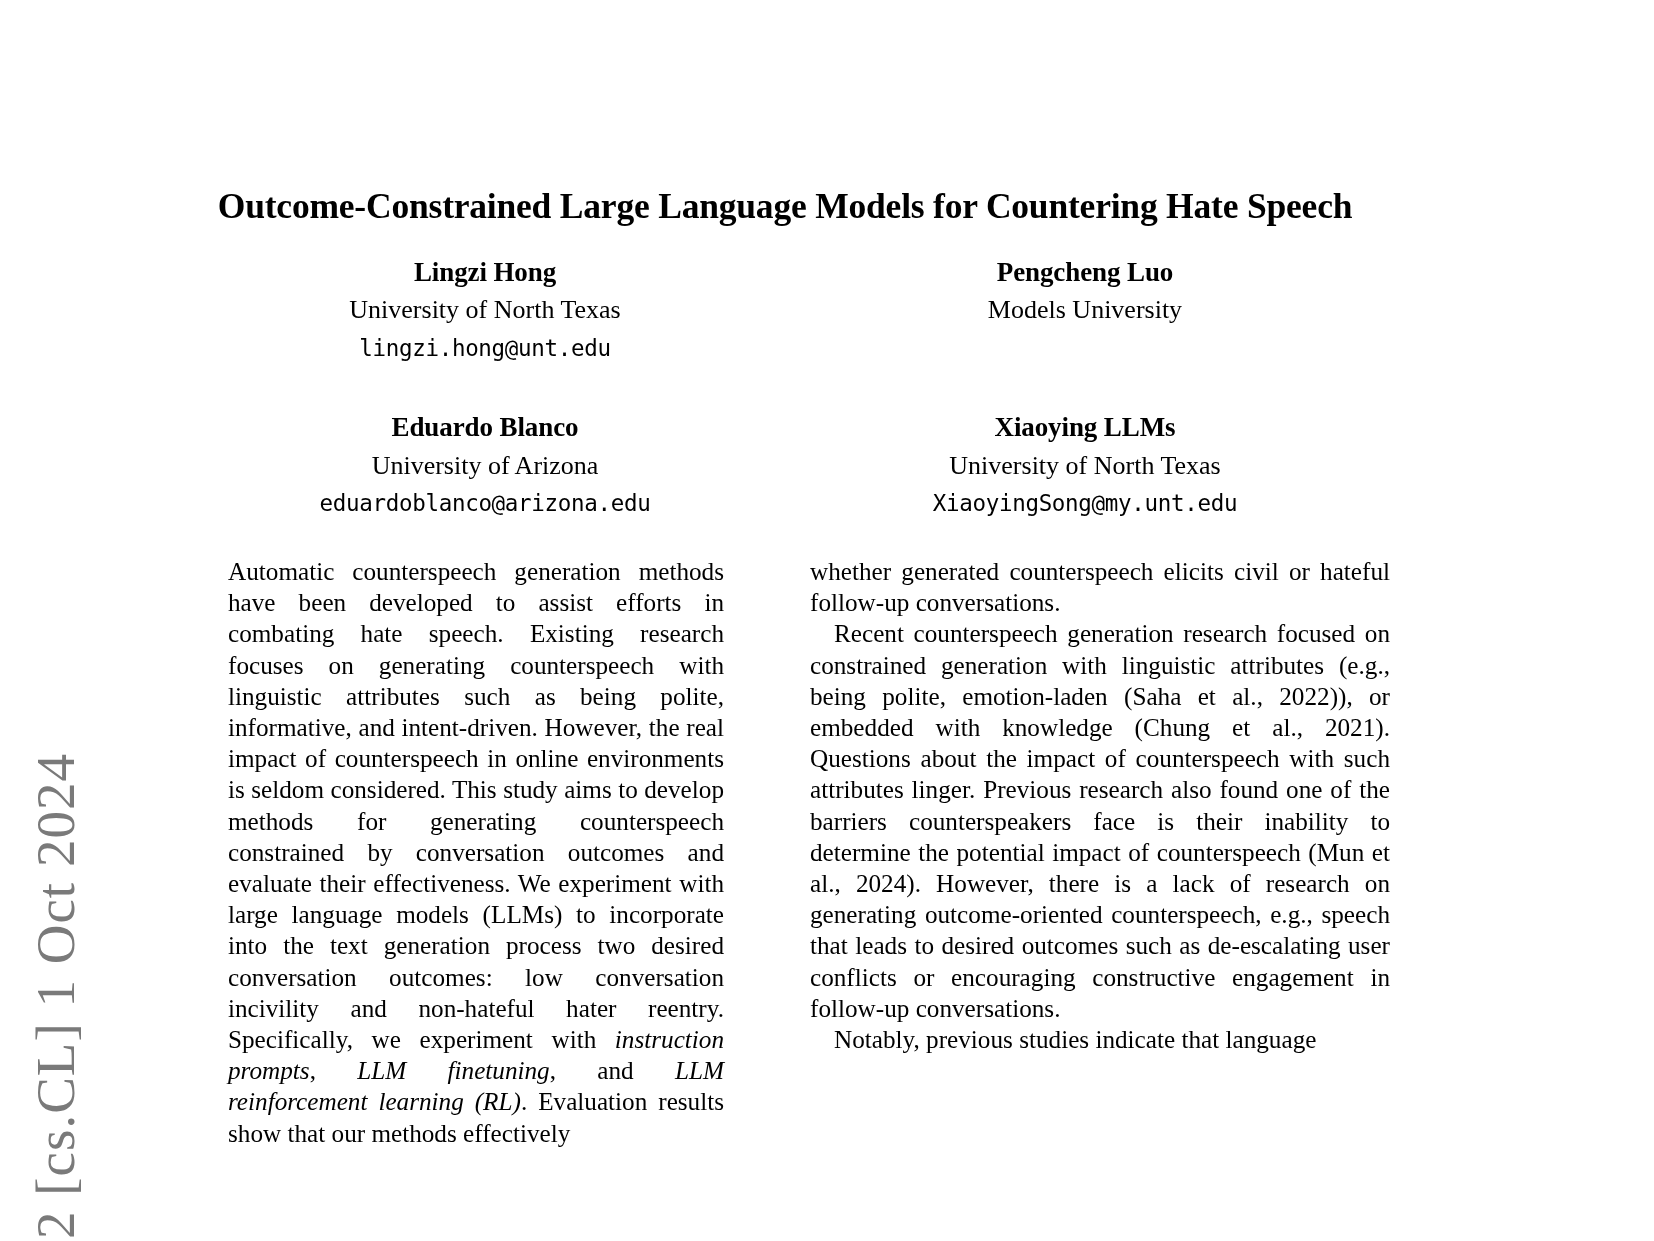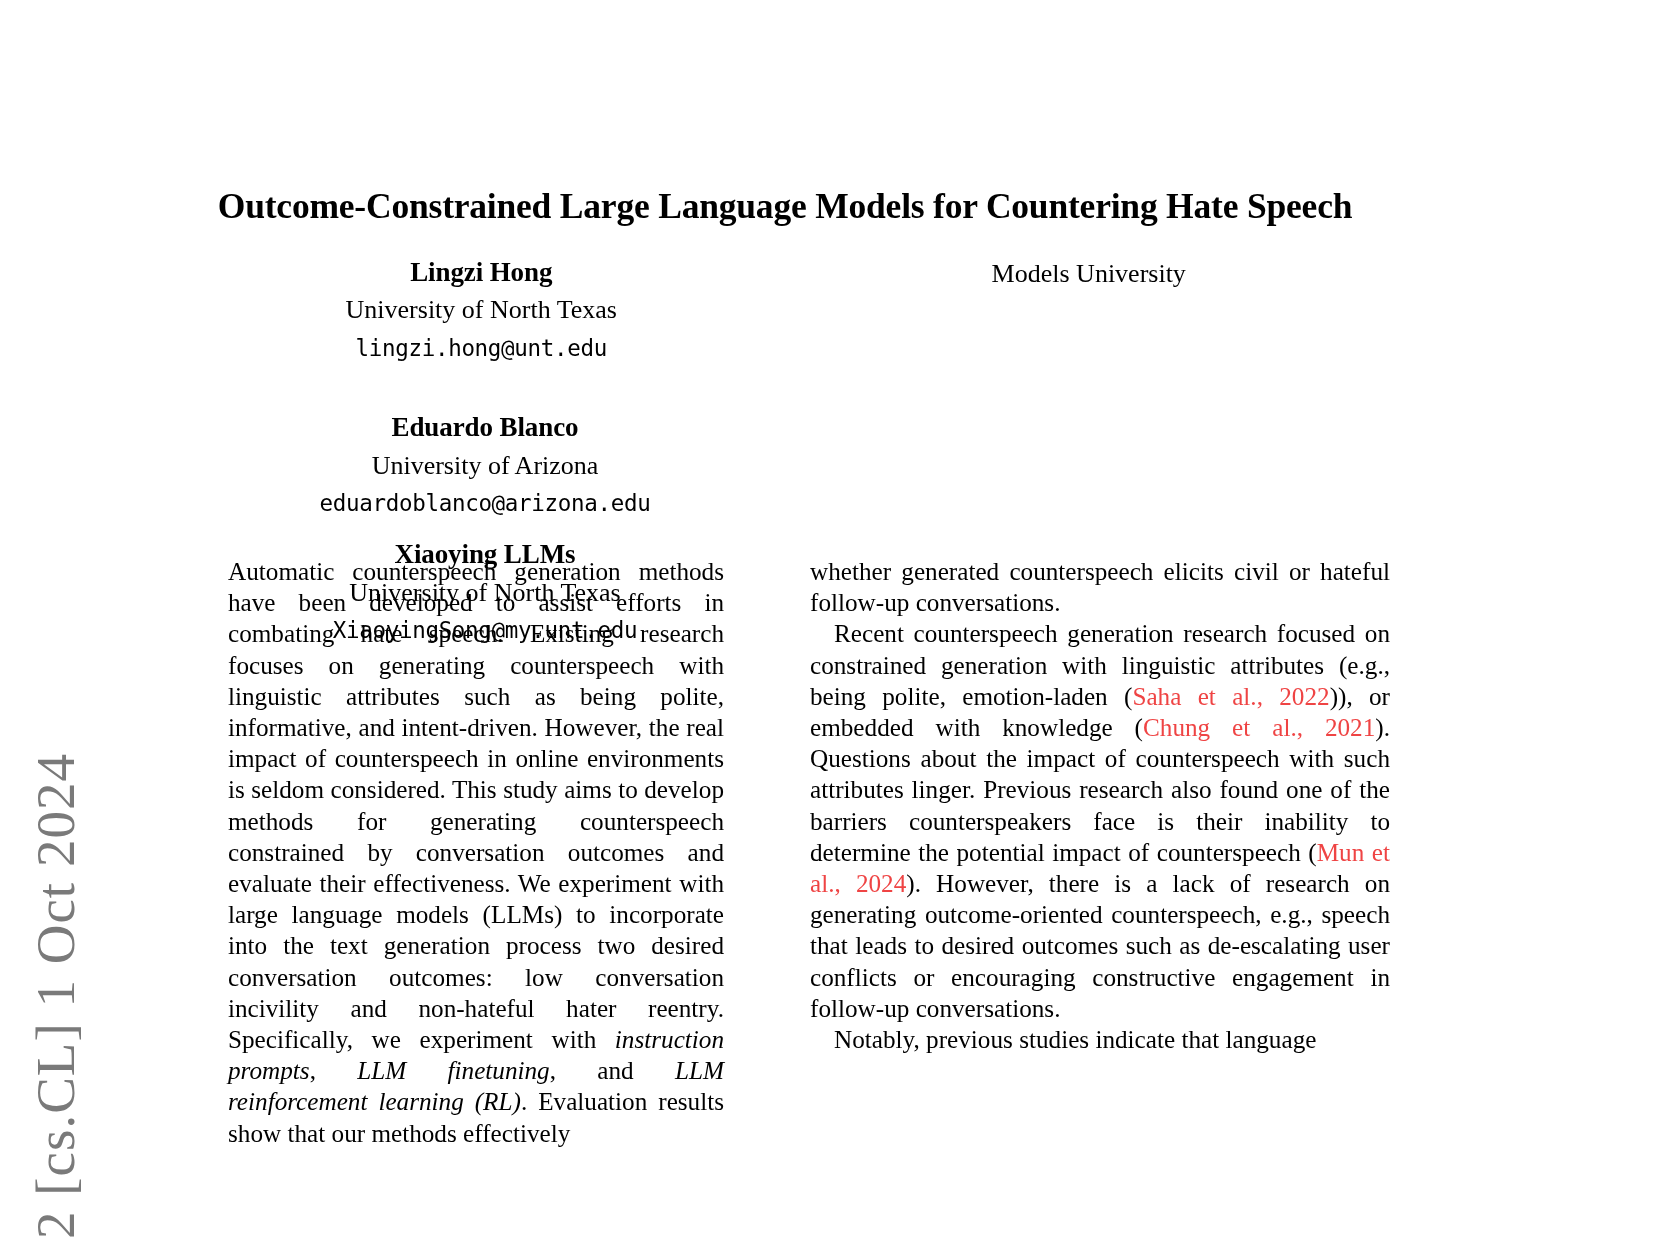--- a/index.html
+++ b/index.html
@@ -63,23 +63,22 @@
   
   #authors {
     position: absolute;
     left: 185px;
     top: 254px;
     width: 1200px;
   }
   .author-row {
     display: flex;
     width: 100%;
-    gap: 15px;
   }
-  .author-row.second { margin-top: 43px; flex-direction: column; }
+  .author-row.second { margin-top: 43px; }
   .author-cell {
     width: 50%;
     text-align: center;
   }
   .author-name {
     font-size: 27px;
     font-weight: bold;
     line-height: 1.35;
     letter-spacing: -0.1px;
   }
@@ -127,21 +126,21 @@
     text-justify: inter-word;
     hyphens: manual;
   }
   p.body-par + p.body-par {
     text-indent: 24px;
   }
   .column.right p.body-par:first-child { text-indent: 0; }
 
   em { font-style: italic; }
   a.cite {
-    color: #ef4444;
+    color: #000000;
     text-decoration: none;
   }
 </style>
 </head>
 <body>
 
 <div id="arxiv-stamp">
   <span class="stamp-text">2 [cs.CL]  1 Oct 2024</span>
 </div>
 
@@ -150,20 +149,21 @@
   <div id="title">Outcome-Constrained Large Language Models for Countering Hate Speech</div>
 
   <div id="authors">
     <div class="author-row first">
       <div class="author-cell">
         <div class="author-name">Lingzi Hong</div>
         <div class="author-affil">University of North Texas</div>
         <div class="author-email">lingzi.hong@unt.edu</div>
       </div>
       <div class="author-cell">
+        <div class="author-name">Pengcheng Luo</div>
         <div class="author-affil">Models University</div>
       </div>
     </div>
     <div class="author-row second">
       <div class="author-cell">
         <div class="author-name">Eduardo Blanco</div>
         <div class="author-affil">University of Arizona</div>
         <div class="author-email">eduardoblanco@arizona.edu</div>
       </div>
       <div class="author-cell">

